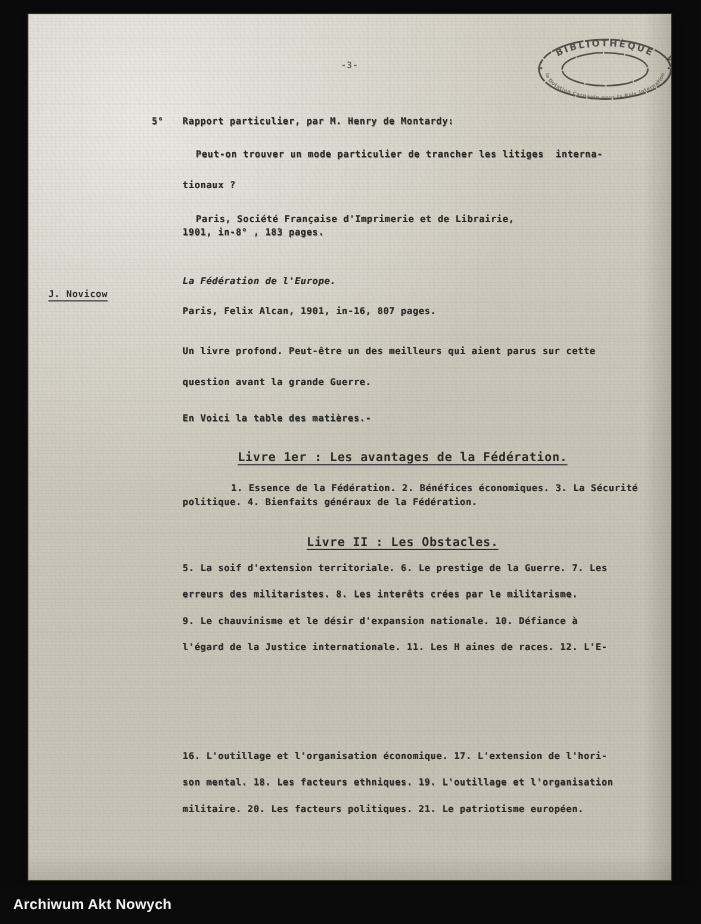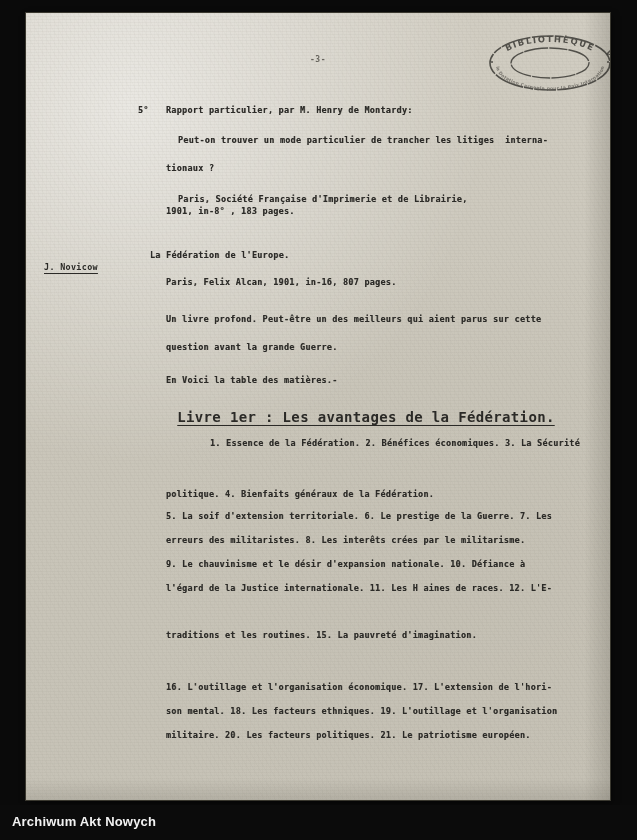--- a/index.html
+++ b/index.html
@@ -89,21 +89,21 @@
     z-index: 3;
   }
 
   
   .book-head {
     position: absolute;
     left: 130px;
     width: 420px;
     text-align: center;
     font-family: "DejaVu Sans Mono", "Liberation Mono", monospace;
-    font-size: 14px;
+    font-size: 11px;
     letter-spacing: 0.35px;
     font-weight: 700;
     color: #2b2a27;
     white-space: pre;
     z-index: 3;
   }
   .book-head span.ul {
     text-decoration: underline;
     text-decoration-thickness: 1px;
     text-underline-offset: 2.5px;
@@ -185,47 +185,47 @@
     <div class="tw" style="left:152px; top:122px;">Peut-on trouver un mode particulier de trancher les litiges  interna-</div>
 
     <div class="tw" style="left:140px; top:150px;">tionaux ?</div>
 
     <div class="tw" style="left:152px; top:181px;">Paris, Société Française d'Imprimerie et de Librairie,</div>
 
     <div class="tw" style="left:140px; top:193px;">1901, in-8° , 183 pages.</div>
 
     <div class="author" style="left:18px; top:237px;">J. Novicow</div>
 
-    <div class="tw" style="left:124px; top:237px;">La Fédération de l'Europe.</div>
+    <div class="tw" style="left:140px; top:237px;font-style:italic;">La Fédération de l'Europe.</div>
 
     <div class="tw" style="left:140px; top:264px;">Paris, Felix Alcan, 1901, in-16, 807 pages.</div>
 
     <div class="tw" style="left:140px; top:301px;">Un livre profond. Peut-être un des meilleurs qui aient parus sur cette</div>
 
     <div class="tw" style="left:140px; top:329px;">question avant la grande Guerre.</div>
 
     <div class="tw" style="left:140px; top:362px;">En Voici la table des matières.-</div>
 
     <div class="book-head" style="top:396px;"><span class="ul">Livre 1er : Les avantages de la Fédération.</span></div>
 
     <div class="tw" style="left:140px; top:425px;margin-left:44px;">1. Essence de la Fédération. 2. Bénéfices économiques. 3. La Sécurité</div>
 
-    <div class="tw" style="left:140px; top:476px;">politique. 4. Bienfaits généraux de la Fédération.</div>
-
+    <div class="tw" style="left:140px; top:438px;">politique. 4. Bienfaits généraux de la Fédération.</div>
+
+    <div class="book-head" style="top:473px;"><span class="ul">Livre II : Les Obstacles.</span></div>
 
     <div class="tw" style="left:140px; top:498px;">5. La soif d'extension territoriale. 6. Le prestige de la Guerre. 7. Les</div>
 
     <div class="tw" style="left:140px; top:522px;">erreurs des militaristes. 8. Les interêts crées par le militarisme.</div>
 
     <div class="tw" style="left:140px; top:546px;">9. Le chauvinisme et le désir d'expansion nationale. 10. Défiance à</div>
 
     <div class="tw" style="left:140px; top:570px;">l'égard de la Justice internationale. 11. Les H aines de races. 12. L'E-</div>
 
 
-    <div class="tw" style="left:140px; top:617px;">traditions et les routines. 15. La pauvreté d'imagination.</div>
 
 
     <div class="tw" style="left:140px; top:669px;">16. L'outillage et l'organisation économique. 17. L'extension de l'hori-</div>
 
     <div class="tw" style="left:140px; top:693px;">son mental. 18. Les facteurs ethniques. 19. L'outillage et l'organisation</div>
 
     <div class="tw" style="left:140px; top:717px;">militaire. 20. Les facteurs politiques. 21. Le patriotisme européen.</div>
 
     <div id="stamp">
       <svg viewBox="0 0 152 62" xmlns="http://www.w3.org/2000/svg" aria-hidden="true">

